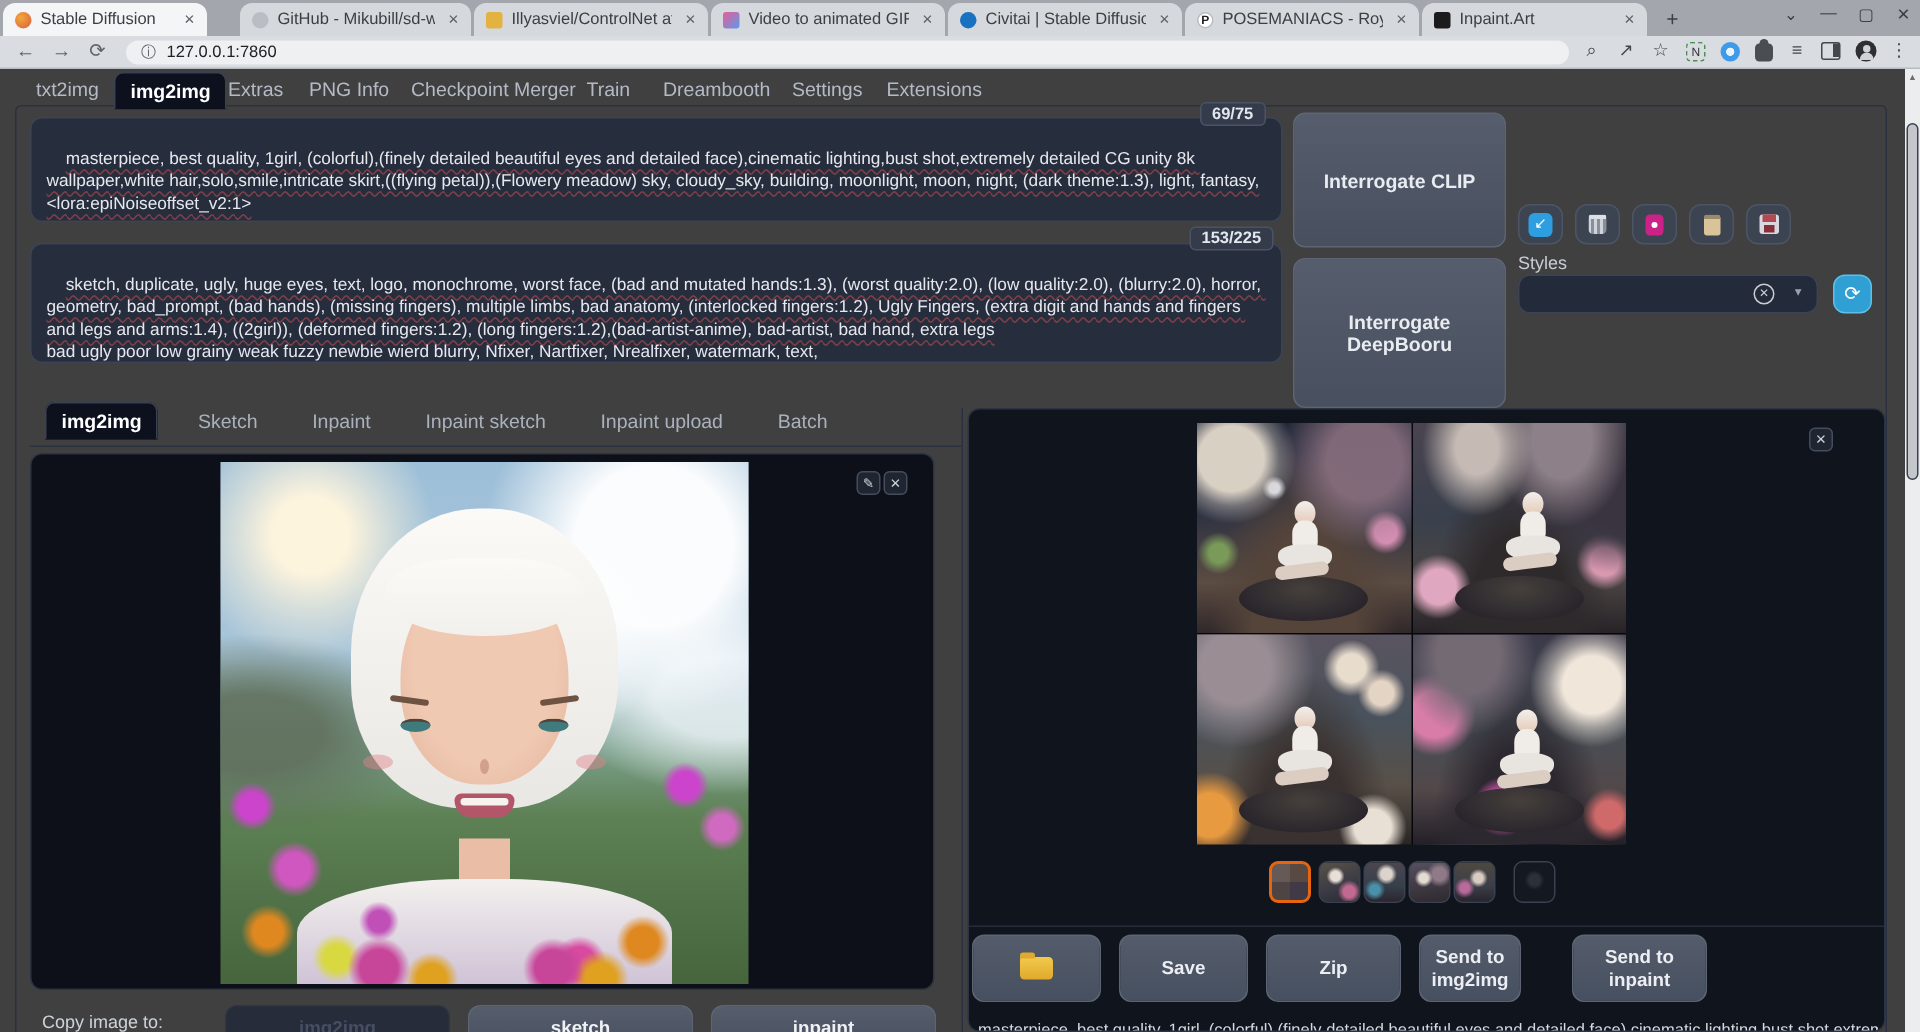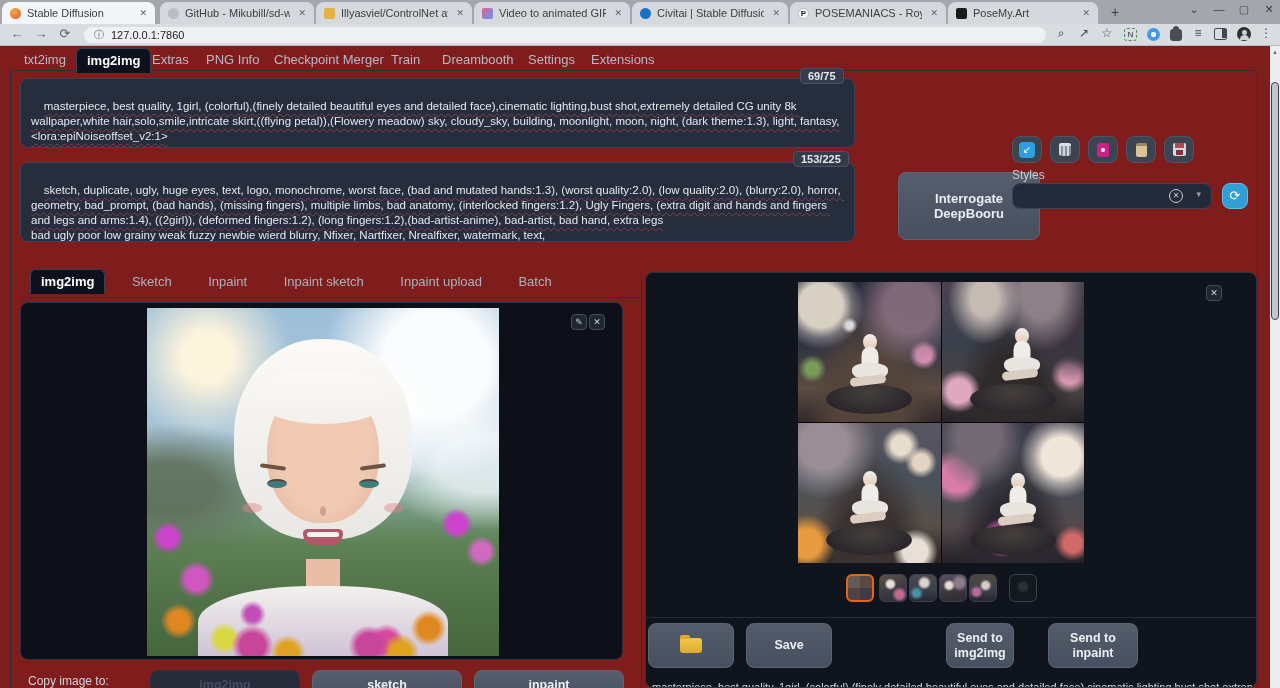--- a/index.html
+++ b/index.html
@@ -49,21 +49,21 @@
     border-radius:50%; background:#cfd3d8; }
   .avatar:after { content:""; position:absolute; left:2.5px; top:8px; width:9px; height:5px;
     border-radius:5px 5px 0 0; background:#cfd3d8; }
 
   
   #scrollbar { position:absolute; left:1270px; top:46px; width:10px; height:642px; background:#ecedee; }
   #scrollbar .up { position:absolute; left:0; top:3px; width:10px; text-align:center; font-size:6px; color:#6a6e73; }
   #scrollbar .thumb { position:absolute; left:1px; top:36px; width:8px; height:238px; background:#c3c6ca; border-radius:4px; }
 
   
-  #app { position:absolute; left:0; top:46px; width:1270px; height:642px; background:#7f1d1d; color:#e5e8ee; }
+  #app { position:absolute; left:0; top:46px; width:1270px; height:642px; background:#404040; color:#e5e8ee; }
   #frame { position:absolute; left:10px; top:24px; width:1248px; height:640px;
     border:1px solid #2a3040; border-radius:4px; pointer-events:none; }
   .navtab { position:absolute; top:2px; font-size:13px; color:#b4bac6; padding:4px 10px; }
   .navtab.active { color:#fff; font-weight:bold; background:#0d111d; border:1px solid #3a4152;
     border-bottom:1px solid #0d111d; border-radius:6px 6px 0 0; z-index:3; }
   .tbox { position:absolute; background:#262d3d; border:1px solid #3b4354; border-radius:8px;
     padding:5px 10px; font-size:11.5px; line-height:15px; color:#e6e8ee; white-space:pre-wrap;
     overflow:hidden; }
   .tbox .sq { text-decoration:underline; text-decoration-style:wavy;
     text-decoration-color:rgba(196,77,77,.55); text-decoration-thickness:1px; text-underline-offset:2.5px; }
@@ -228,21 +228,21 @@
   .folder:before { content:""; position:absolute; left:0; top:-3px; width:10px; height:4px;
     background:#e0a92c; border-radius:2px 2px 0 0; }
   #ginfo { position:absolute; left:6px; top:408px; width:600px; font-size:11px; color:#d6dae1;
     white-space:nowrap; overflow:hidden; }
 </style>
 </head>
 <body>
 
 <div id="chrome">
   <div id="tabstrip">
-    <div class="btab active" style="left:2px;width:153px">
+    <div class="btab active" style="left:2px;width:136px">
       <span class="fav sd"></span>
       <span class="btitle">Stable Diffusion</span>
       <span class="bclose">✕</span>
     </div>
     <div class="btab" style="left:160px;width:154px">
       <span class="fav gh"></span>
       <span class="btitle">GitHub - Mikubill/sd-webui-con</span>
       <span class="bclose">✕</span>
     </div>
     <div class="btab" style="left:316px;width:156px">
@@ -260,21 +260,21 @@
       <span class="btitle">Civitai | Stable Diffusion models</span>
       <span class="bclose">✕</span>
     </div>
     <div class="btab" style="left:790px;width:156px">
       <span class="fav pm">P</span>
       <span class="btitle">POSEMANIACS - Royalty free 3</span>
       <span class="bclose">✕</span>
     </div>
     <div class="btab" style="left:948px;width:150px">
       <span class="fav pma"></span>
-      <span class="btitle">PoseMy.Art</span>
+      <span class="btitle">Inpaint.Art</span>
       <span class="bclose">✕</span>
     </div>
     <div id="newtab">+</div>
     <span class="winctl" style="left:1186px">⌄</span>
     <span class="winctl" style="left:1211px">—</span>
     <span class="winctl" style="left:1236px">▢</span>
     <span class="winctl" style="left:1261px">✕</span>
   </div>
   <div id="toolbar">
     <span class="navic" style="left:8px">←</span>
@@ -321,21 +321,22 @@
   </div>
   <div class="counter" style="left:800px;top:22px">69/75</div>
 
   <div class="tbox" style="left:20px;top:116px;width:835px;height:80px">
     <span class="sq">sketch, duplicate, ugly, huge eyes, text, logo, monochrome, worst face, (bad and mutated hands:1.3), (worst quality:2.0), (low quality:2.0), (blurry:2.0), horror, geometry, bad_prompt, (bad hands), (missing fingers), multiple limbs, bad anatomy, (interlocked fingers:1.2), Ugly Fingers, (extra digit and hands and fingers and legs and arms:1.4), ((2girl)), (deformed fingers:1.2), (long fingers:1.2),(bad-artist-anime), bad-artist, bad hand, extra legs
 bad ugly poor low grainy weak fuzzy newbie wierd blurry, Nfixer, Nartfixer, Nrealfixer, watermark, text,
  lowers, bad anatomy, bad hands, missing fingers, extra digit, fewer digits, cropped, worst quality, low quality</span>
   </div>
   <div class="counter" style="left:793px;top:105px">153/225</div>
 
-  <div class="graybtn" style="left:898px;top:126px;width:142px;height:68px;white-space:pre-line">Interrogate
+  <div class="graybtn" style="left:862px;top:29px;width:142px;height:90px">Interrogate CLIP</div>
+  <div class="graybtn" style="left:862px;top:126px;width:142px;height:100px;white-space:pre-line">Interrogate
 DeepBooru</div>
 
   <div class="toolbtn" style="left:1012px">
     <span class="ic-arrow">↙</span>
   </div>
   <div class="toolbtn" style="left:1050px">
     <span class="ic-trash"></span>
   </div>
   <div class="toolbtn" style="left:1088px">
     <span class="ic-card"></span>
@@ -450,18 +451,19 @@
     <div class="thumb" id="t3" style="left:263px"></div>
     <div class="thumb" id="t4" style="left:293px"></div>
     <div class="thumb" id="t5" style="left:323px"></div>
     <div class="thumb" id="t6" style="left:363px"></div>
 
     <div id="actsep"></div>
     <div class="gact" style="left:2px;width:86px">
       <span class="folder"></span>
     </div>
     <div class="gact" style="left:100px;width:86px">Save</div>
+    <div class="gact" style="left:198px;width:90px">Zip</div>
     <div class="gact" style="left:300px;width:68px">Send to img2img</div>
     <div class="gact" style="left:402px;width:90px">Send to inpaint</div>
 
     <div id="ginfo">masterpiece, best quality, 1girl, (colorful),(finely detailed beautiful eyes and detailed face),cinematic lighting,bust shot,extremely detailed CG</div>
   </div>
 </div>
 
 </body></html>

